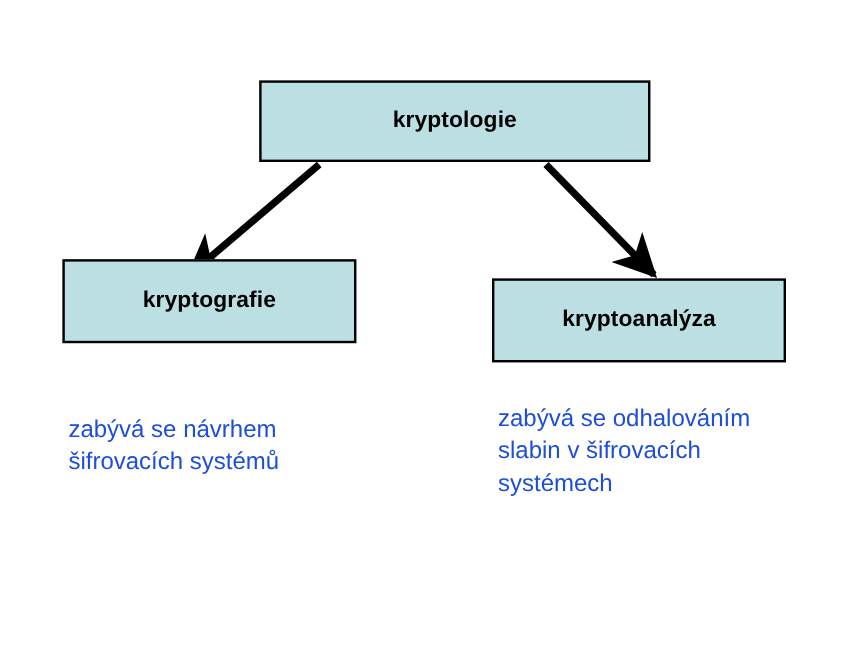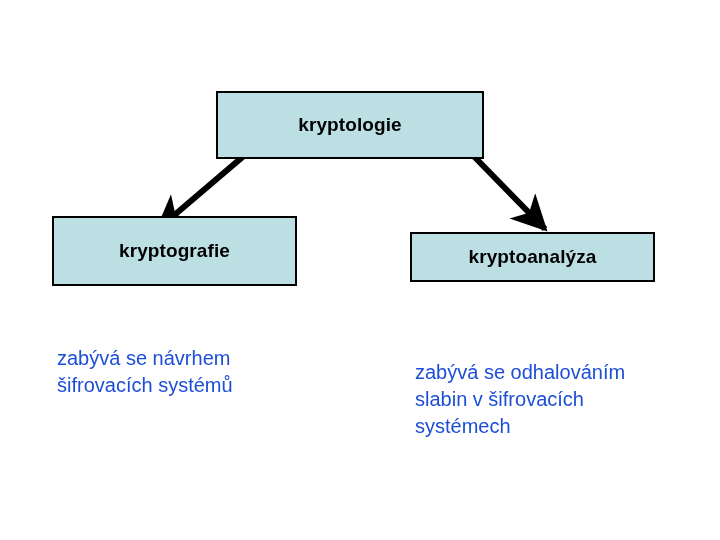--- a/index.html
+++ b/index.html
@@ -33,53 +33,51 @@
   .node-label {
     font-size: 19px;
     font-weight: bold;
     line-height: 1.1;
     text-align: center;
     letter-spacing: 0.1px;
   }
   #node-kryptologie {
     left: 216px;
     top: 67px;
-    width: 268px;
+    width: 326px;
     height: 68px;
-    margin-top: 24px;
   }
   #node-kryptografie {
     left: 52px;
     top: 216px;
     width: 245px;
     height: 70px;
   }
   #node-kryptoanalyza {
     left: 410px;
     top: 232px;
     width: 245px;
-    height: 50px;
+    height: 70px;
   }
   .caption {
     position: absolute;
     font-size: 20px;
     line-height: 1.35;
     color: #1d4ed8;
     white-space: pre-line;
   }
   #caption-kryptografie {
     left: 57px;
     top: 345px;
     width: 270px;
   }
   #caption-kryptoanalyza {
     left: 415px;
     top: 336px;
     width: 270px;
-    margin-top: 23px;
   }
   #edges {
     position: absolute;
     left: 0;
     top: 0;
     width: 720px;
     height: 540px;
     pointer-events: none;
   }
 </style>

